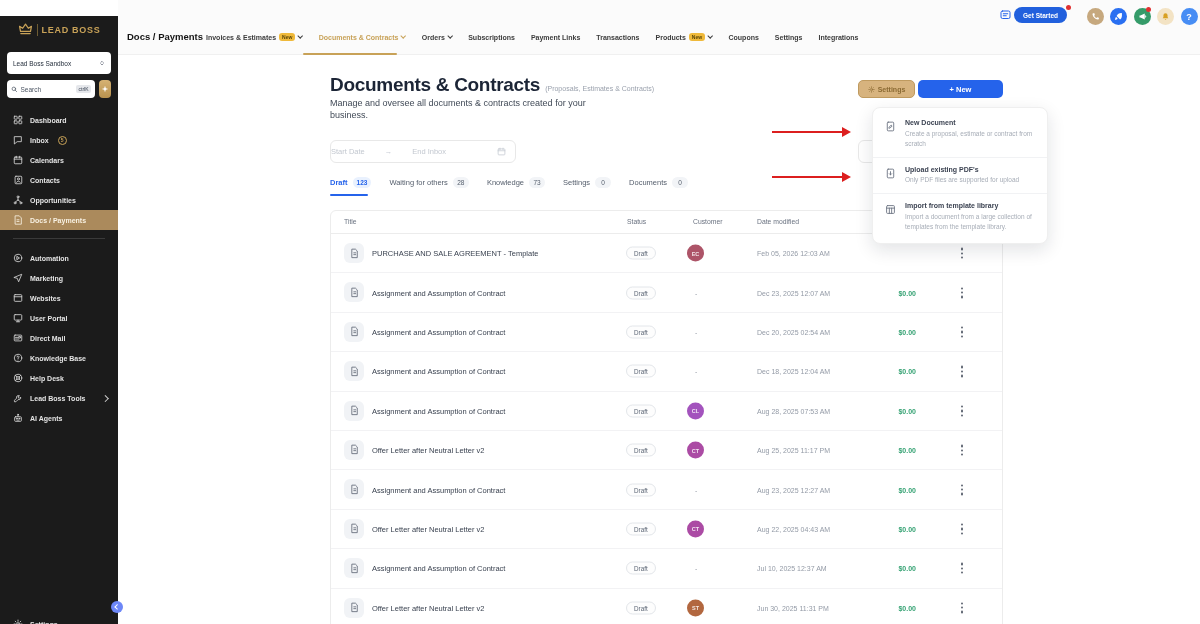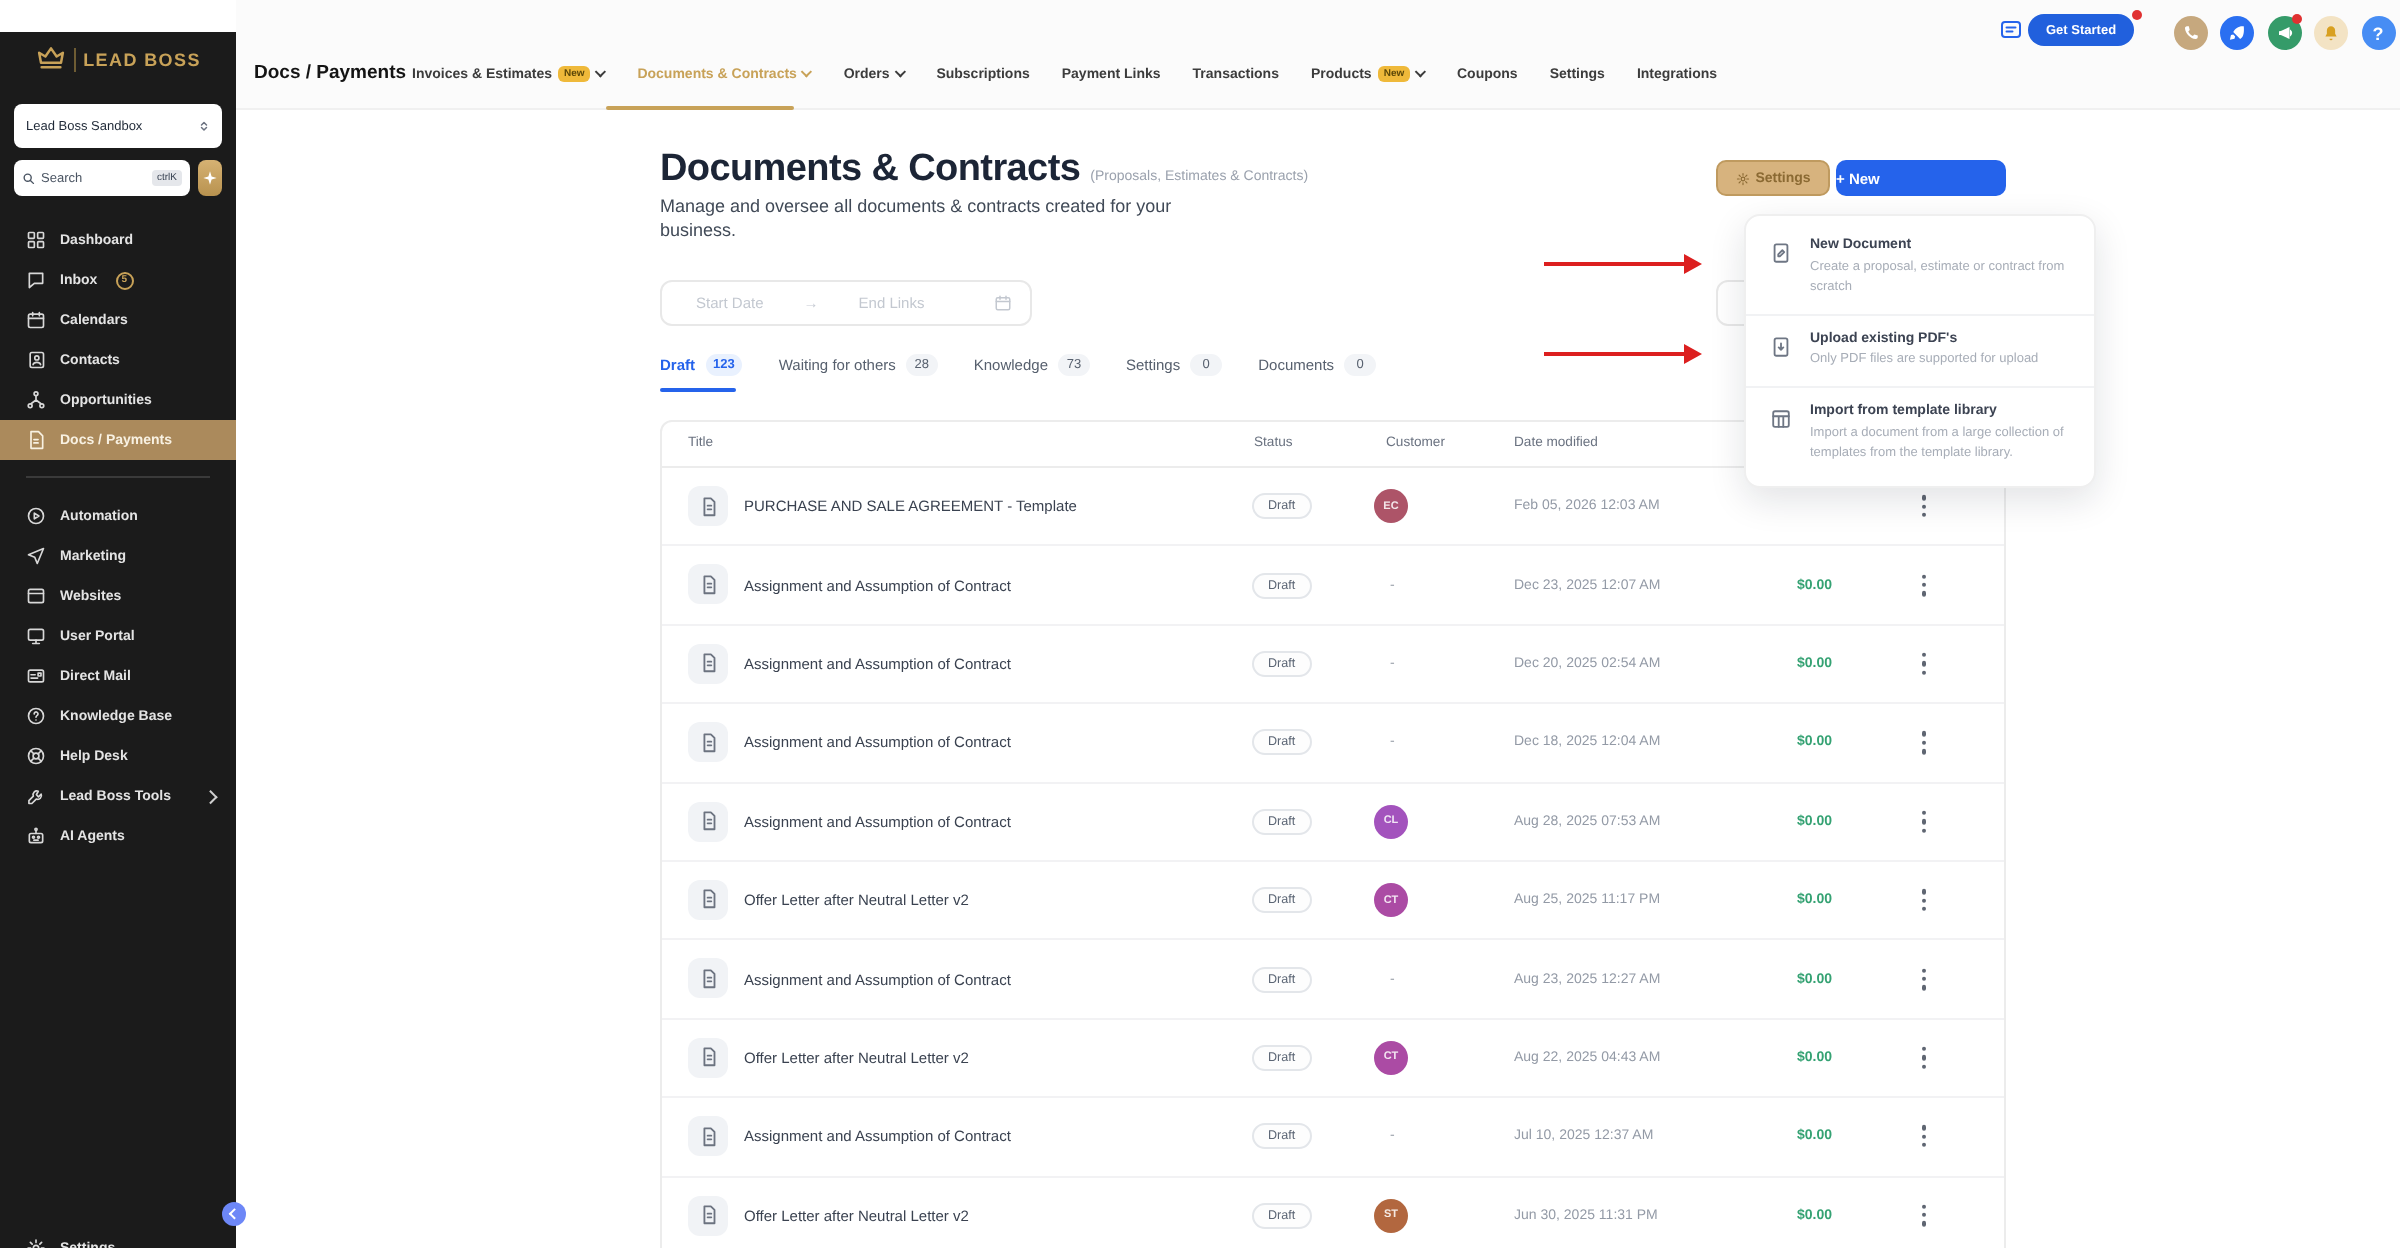--- a/index.html
+++ b/index.html
@@ -55,26 +55,26 @@
   .circ{position:absolute;top:8px;width:17px;height:17px;border-radius:50%;display:flex;align-items:center;justify-content:center}
 
   
   .h1{position:absolute;left:330px;top:74px;font-size:19px;font-weight:700;color:#1c2536;letter-spacing:-.3px}
   .h1 .suffix{font-size:7px;font-weight:400;color:#9aa1ad;margin-left:5px;letter-spacing:0}
   .subtitle{position:absolute;left:330px;top:98px;width:262px;font-size:9px;line-height:11.5px;color:#414a57}
   .btnSettings{position:absolute;left:858px;top:80px;width:57px;height:18px;border-radius:5px;background:#d7b37e;
                border:1px solid #bf9a5f;box-sizing:border-box;display:flex;align-items:center;justify-content:center;gap:3px;
                color:#8b6a33;font-size:7px;font-weight:700}
   .btnNew{position:absolute;left:918px;top:80px;width:85px;height:18px;border-radius:5px;background:#2563eb;color:#fff;
-          font-size:7.5px;font-weight:600;display:flex;align-items:center;}
+          font-size:7.5px;font-weight:600;display:flex;align-items:center;justify-content:center}
 
   
   .daterange{position:absolute;left:330px;top:140px;width:186px;height:23px;border:1px solid #e8e8e8;border-radius:6px;
              box-sizing:border-box;display:flex;align-items:center;font-size:7.5px;color:#c3c8d0;background:#fff}
-  .daterange .sd{margin-left:17px}
+  .daterange .sd{}
   .daterange .ar{margin-left:20px;color:#c7ccd4}
   .daterange .ed{margin-left:20px}
   .daterange .cal{margin-left:auto;margin-right:9px;color:#c3c8d0}
   .searchPartial{position:absolute;left:858px;top:140px;width:34px;height:23px;border:1px solid #e8e8e8;border-radius:6px;
                  background:#fff;box-sizing:border-box;z-index:5}
   .ftabs{position:absolute;left:330px;top:177px;display:flex;align-items:center;gap:18px;font-size:7.5px;color:#57606e}
   .ftab{display:flex;align-items:center;gap:5px}
   .ftab .cnt{height:11px;min-width:8px;padding:0 4px;border-radius:6px;background:#f2f4f7;color:#57606e;font-size:6.5px;
              display:flex;align-items:center;justify-content:center}
   .ftab.active{color:#2563eb;font-weight:600}
@@ -370,21 +370,21 @@
     </svg>
   <span>Settings</span>
 </div>
 <div class="btnNew">
     <span>+ New</span>
   </div>
 
 <div class="daterange">
   <span class="sd">Start Date</span>
   <span class="ar">→</span>
-  <span class="ed">End Links</span>
+  <span class="ed">End Inbox</span>
   <span class="cal">
     <svg class="ic" width="9" height="9" viewBox="0 0 24 24">
         <rect x="3" y="5" width="18" height="16" rx="2"></rect>
         <path d="M3 10h18M8 3v4M16 3v4"></path>
       </svg>
   </span>
 </div>
 <div class="searchPartial"></div>
 
 <div class="ftabs">

